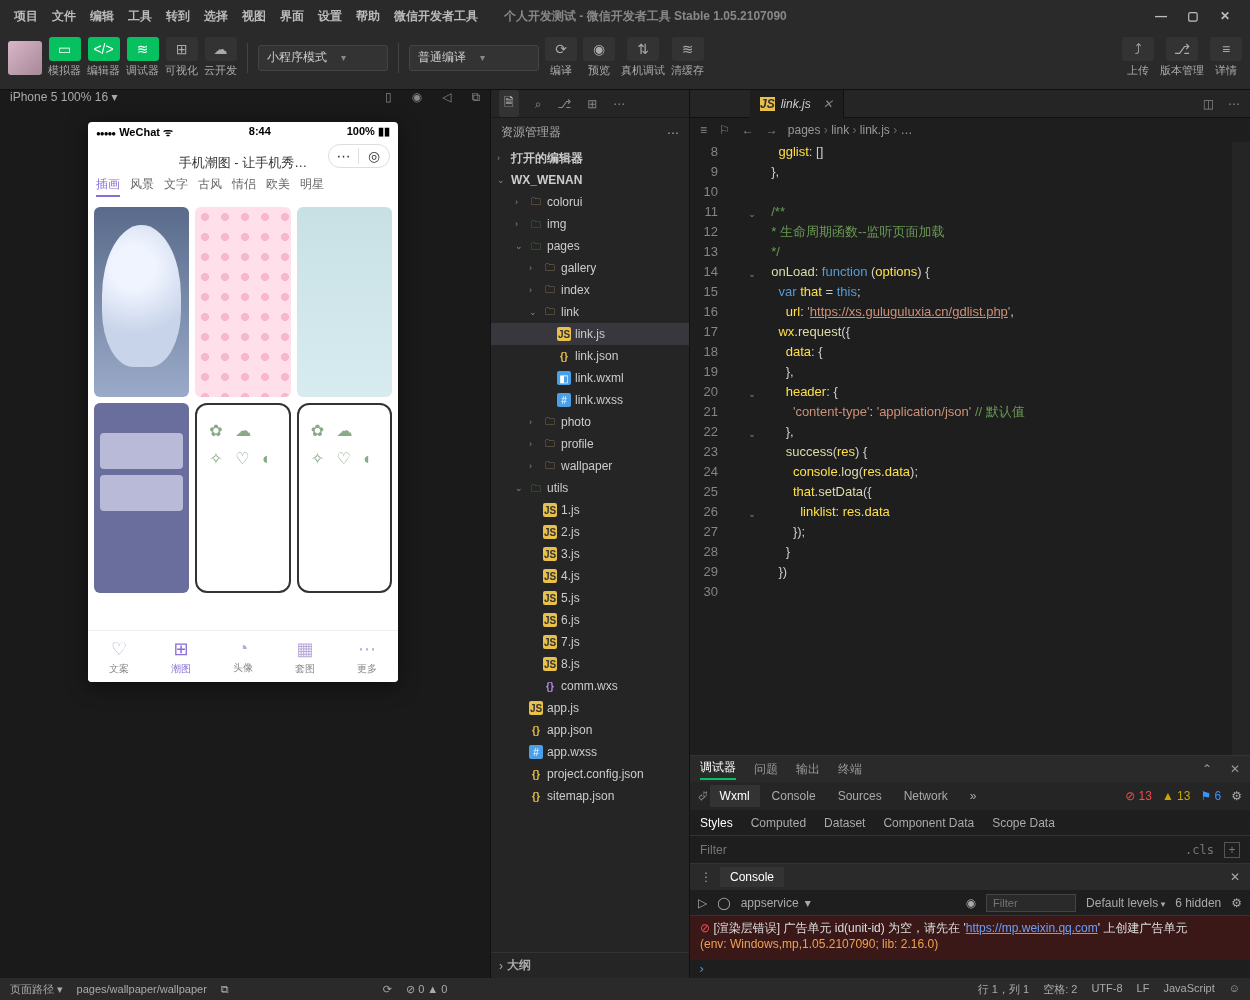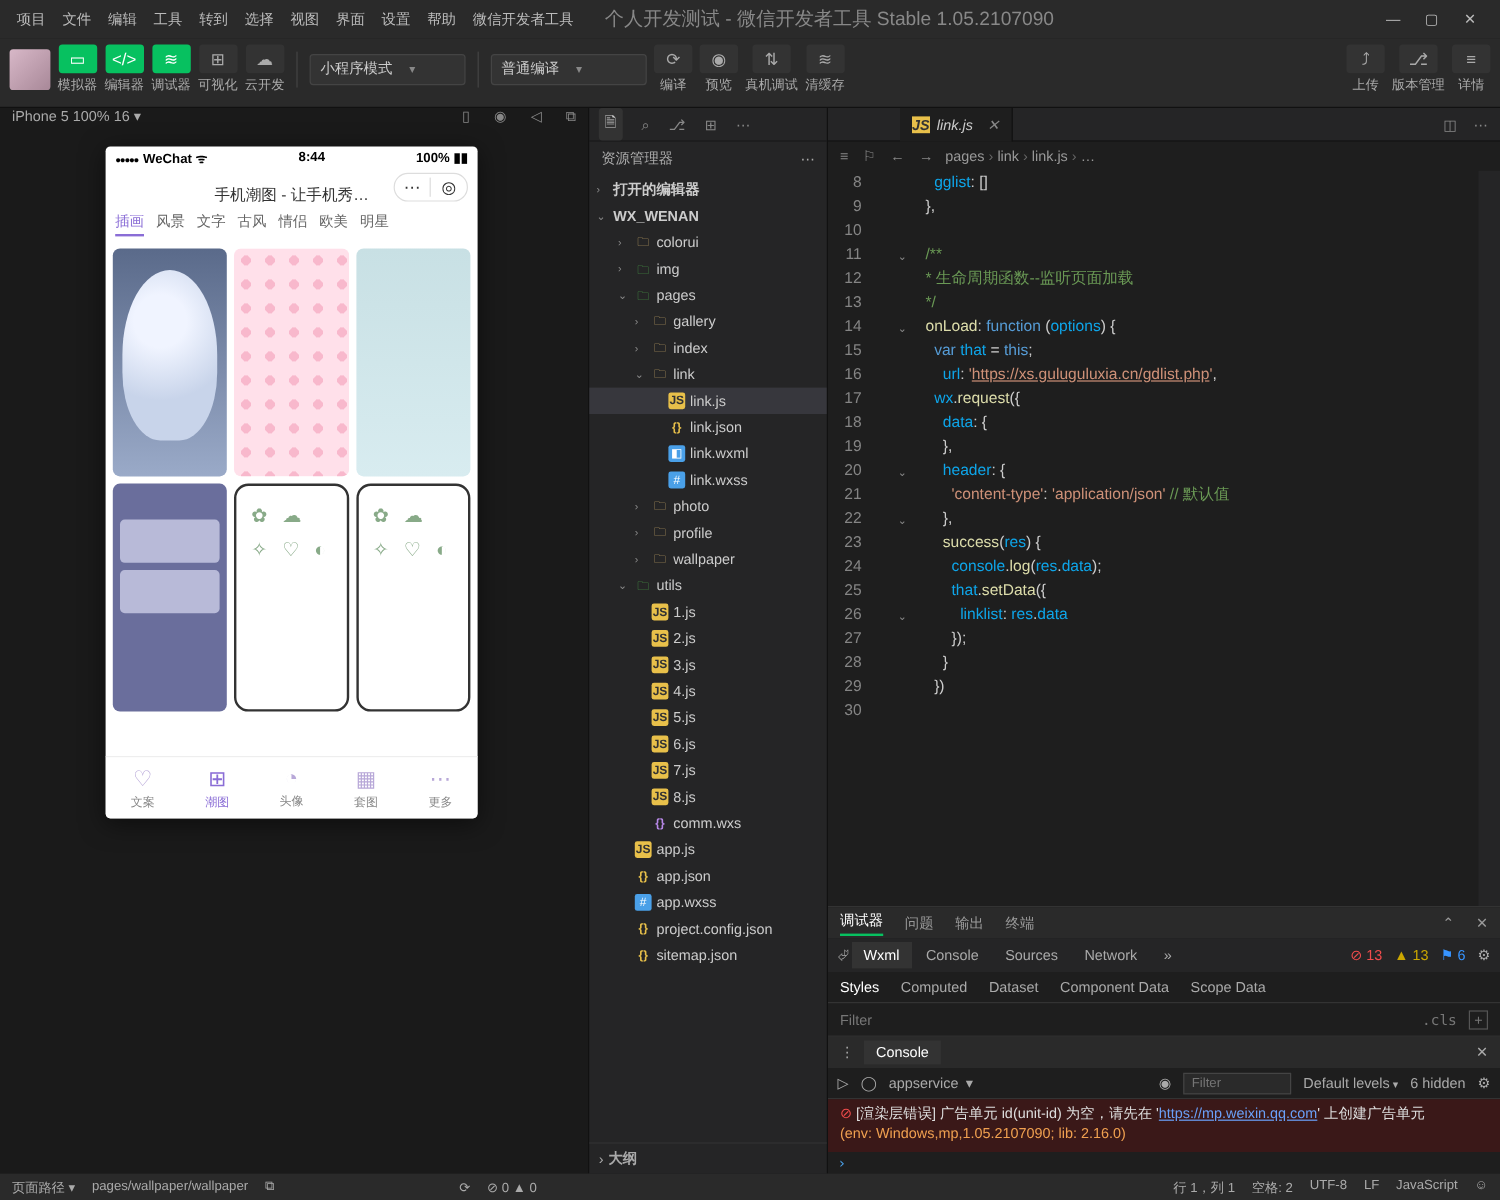--- a/index.html
+++ b/index.html
@@ -1,20 +1,20 @@
 <!DOCTYPE html>
 <html><head>
 <meta charset="utf-8">
 <style>
 * { margin:0; padding:0; box-sizing:border-box; font-family:"Microsoft YaHei","PingFang SC",sans-serif; }
 body { background:#1e1e1e; color:#ccc; font-size:12px; width:1250px; height:1000px; overflow:hidden; position:relative; }
-.titlebar { height:32px; background:#2a2a2a; display:flex; align-items:center; padding:0 8px; color:#bbb; }
+.titlebar { height:32px; background:#2a2a2a; display:flex; align-items:center; padding:0 8px; color:#bbb;font-weight:bold; }
 .titlebar .menus { display:flex; gap:2px; }
 .titlebar .menus span { padding:3px 6px; cursor:default; }
-.titlebar .wintitle { flex:1; text-align:left; padding-left:20px; color:#888; font-size:16px; }
+.titlebar .wintitle { flex:1; text-align:left; padding-left:20px; color:#888; font-size:12px; }
 .titlebar .winctrl { display:flex; gap:18px; padding-right:10px; color:#bbb; }
 .titlebar .winctrl span { width:14px; text-align:center; }
 .toolbar { height:58px; background:#2a2a2a; display:flex; align-items:center; padding:4px 8px 10px 8px; gap:6px; border-bottom:1px solid #111; }
 .avatar { width:34px; height:34px; background:linear-gradient(135deg,#d8b8c8,#a88898); border-radius:3px; }
 .tbtn { display:flex; flex-direction:column; align-items:center; gap:2px; font-size:11px; color:#aaa; }
 .tbtn .ico { width:32px; height:24px; border-radius:3px; display:flex; align-items:center; justify-content:center; font-size:14px; background:#333; }
 .tbtn.green .ico { background:#07c160; color:#fff; }
 .tbtn .lbl { font-size:11px; }
 .tsep { width:1px; height:30px; background:#444; margin:0 4px; }
 .tdrop { background:#333; border:1px solid #444; border-radius:3px; height:26px; display:flex; align-items:center; padding:0 8px; font-size:12px; color:#ccc; gap:14px; }
@@ -85,21 +85,21 @@
 .gutter { width:38px; text-align:right; color:#858585; padding-right:10px; }
 .gutter div { height:20px; line-height:20px; }
 .code { flex:1; padding-left:4px; }
 .code .ln { height:20px; line-height:20px; white-space:pre; }
 .k-fn { color:#dcdcaa; }
 .k-var { color:#569cd6; }
 .k-this { color:#569cd6; }
 .k-str { color:#ce9178; }
 .k-url { color:#ce9178; text-decoration:underline; }
 .k-cmt { color:#6a9955; }
-.k-prop { color:#0ea5e9; }
+.k-prop { color:#fde047; }
 .minimap { position:absolute; right:0; top:0; width:18px; height:100%; background:#252526; }
 
 .btm { background:#1e1e1e; border-top:1px solid #333; }
 .dbghead { height:26px; background:#2a2a2a; display:flex; align-items:center; padding:0 10px; gap:18px; color:#999; font-size:12px; }
 .dbghead .on { color:#fff; border-bottom:2px solid #07c160; padding-bottom:2px; }
 .devtabs { height:28px; background:#252526; display:flex; align-items:center; padding:0 8px; gap:2px; color:#aaa; font-size:12px; }
 .devtabs .dt { padding:4px 10px; }
 .devtabs .dt.on { background:#333; color:#fff; }
 .devtabs .rinfo { margin-left:auto; display:flex; gap:10px; align-items:center; }
 .devtabs .err { color:#f14c4c; }

